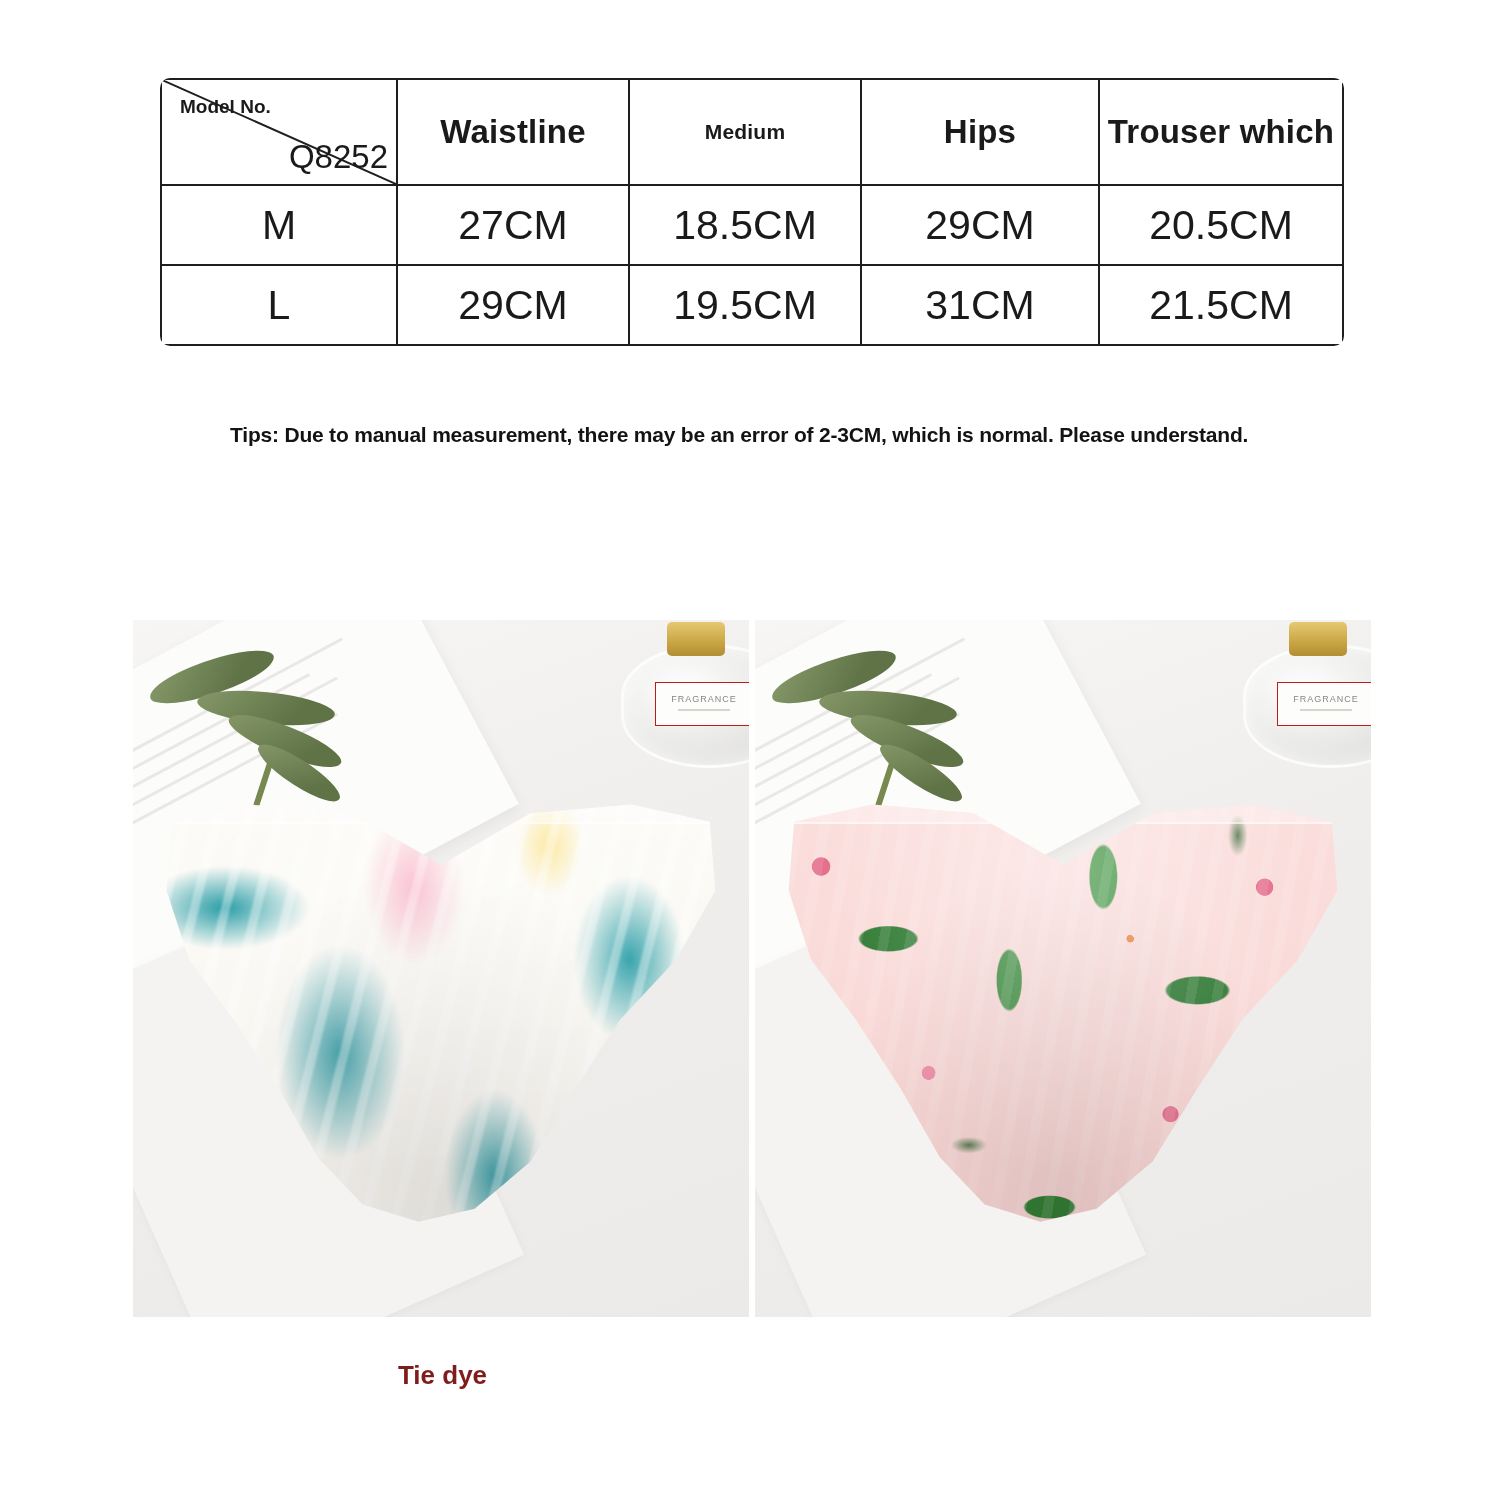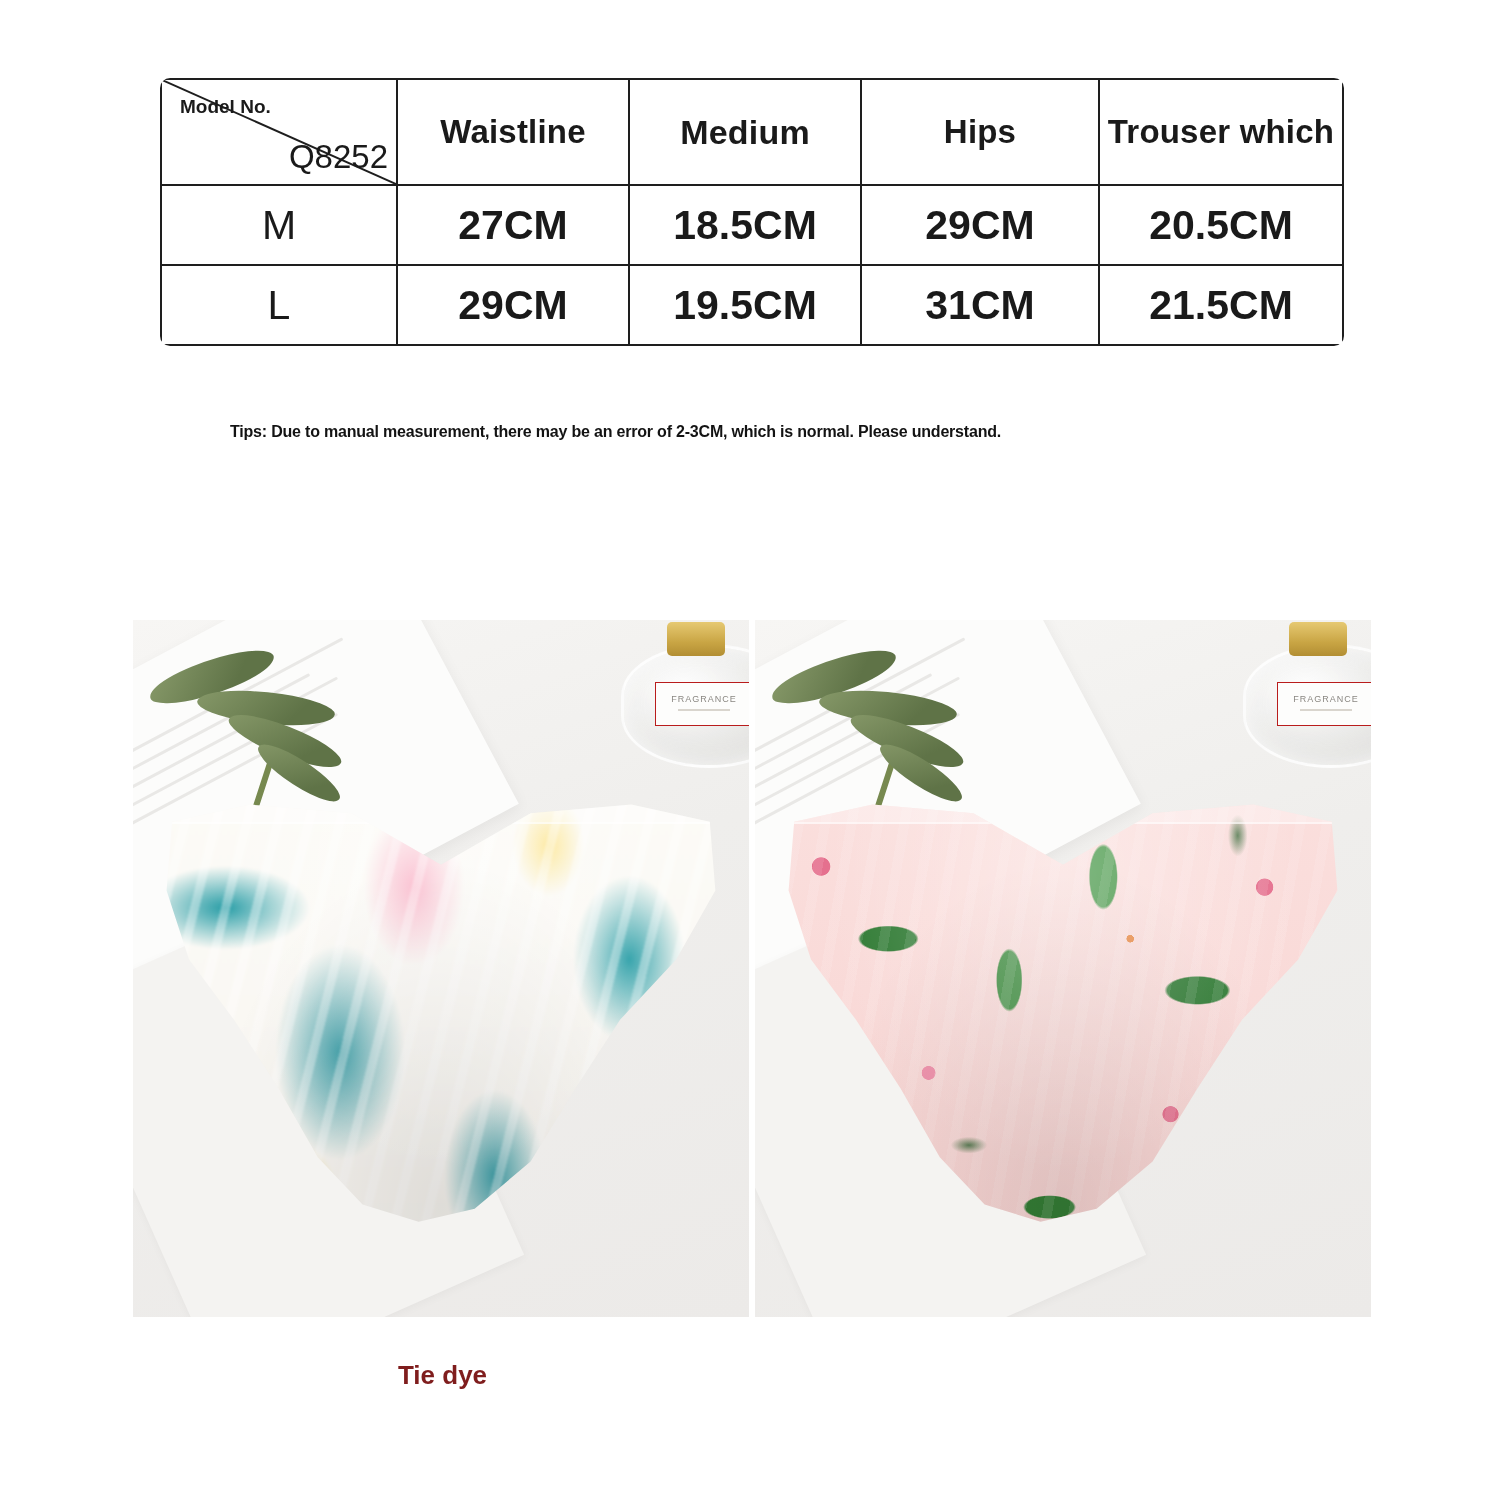--- a/index.html
+++ b/index.html
@@ -47,21 +47,21 @@
   .col-med   { width: 232px; }
   .col-hips  { width: 238px; }
   .col-legs  { width: 244px; }
 
   .hdr-cell {
     font-size: 33px;
     font-weight: 700;
     letter-spacing: .2px;
     margin-left: 37px;
   }
-  .hdr-cell.medium-hdr { font-size: 34px; }
+  .hdr-cell.medium-hdr { font-size: 21px; }
 
   
   .model-cell {
     position: relative;
     height: 104px !important;
     overflow: hidden;
   }
   .model-cell .diag {
     position: absolute;
     left: 0; top: 0;
@@ -79,36 +79,36 @@
     position: absolute;
     right: 8px;
     bottom: 8px;
     font-size: 33px;
     font-weight: 400;
   }
 
   .hdr-row td { height: 104px; }
   .data-cell {
     font-size: 41px;
-    font-weight: 700;
+    font-weight: 400;
     letter-spacing: 0px;
   }
   .size-cell {
     font-size: 41px;
     font-weight: 400;
   }
   tr.data-row td { height: 78px; }
 
   
   .tips {
     position: absolute;
     left: 230px;
     top: 420px;
     width: 1070px;
-    font-size: 16px;
+    font-size: 21px;
     font-weight: 700;
     line-height: 1.45;
     color: #131313;
     letter-spacing: -0.2px;
   }
 
   
   .photos {
     position: absolute;
     left: 133px;

